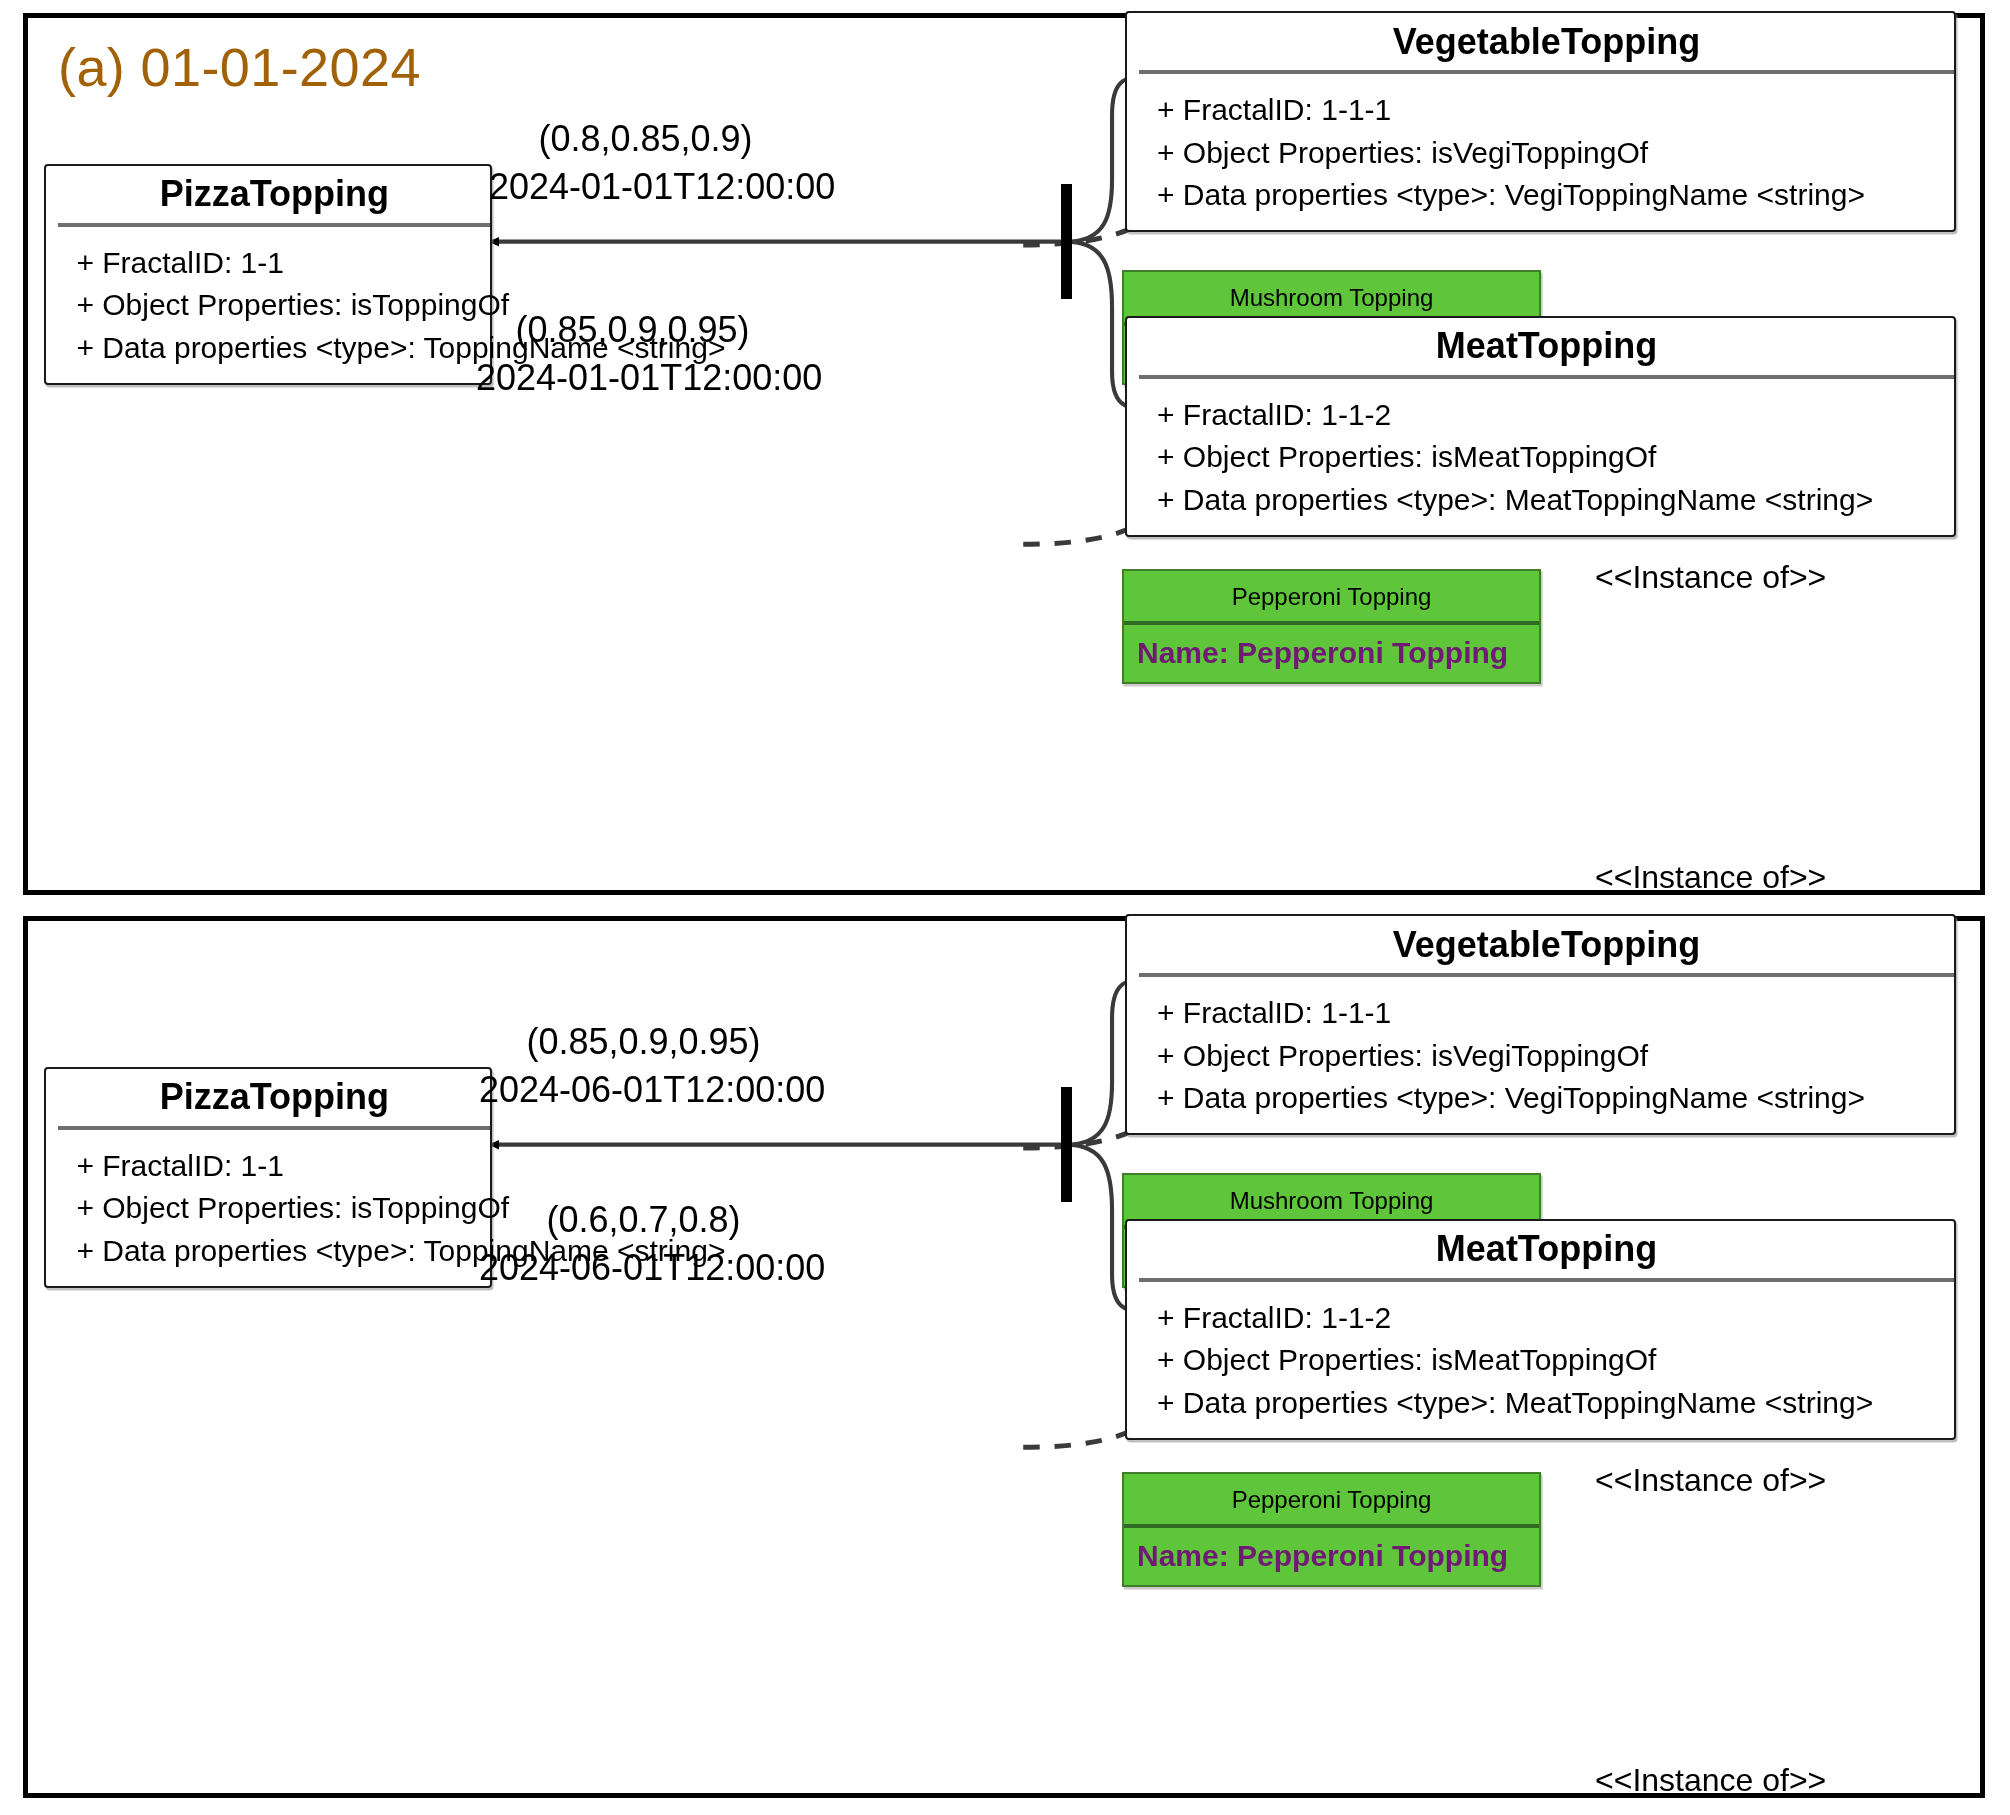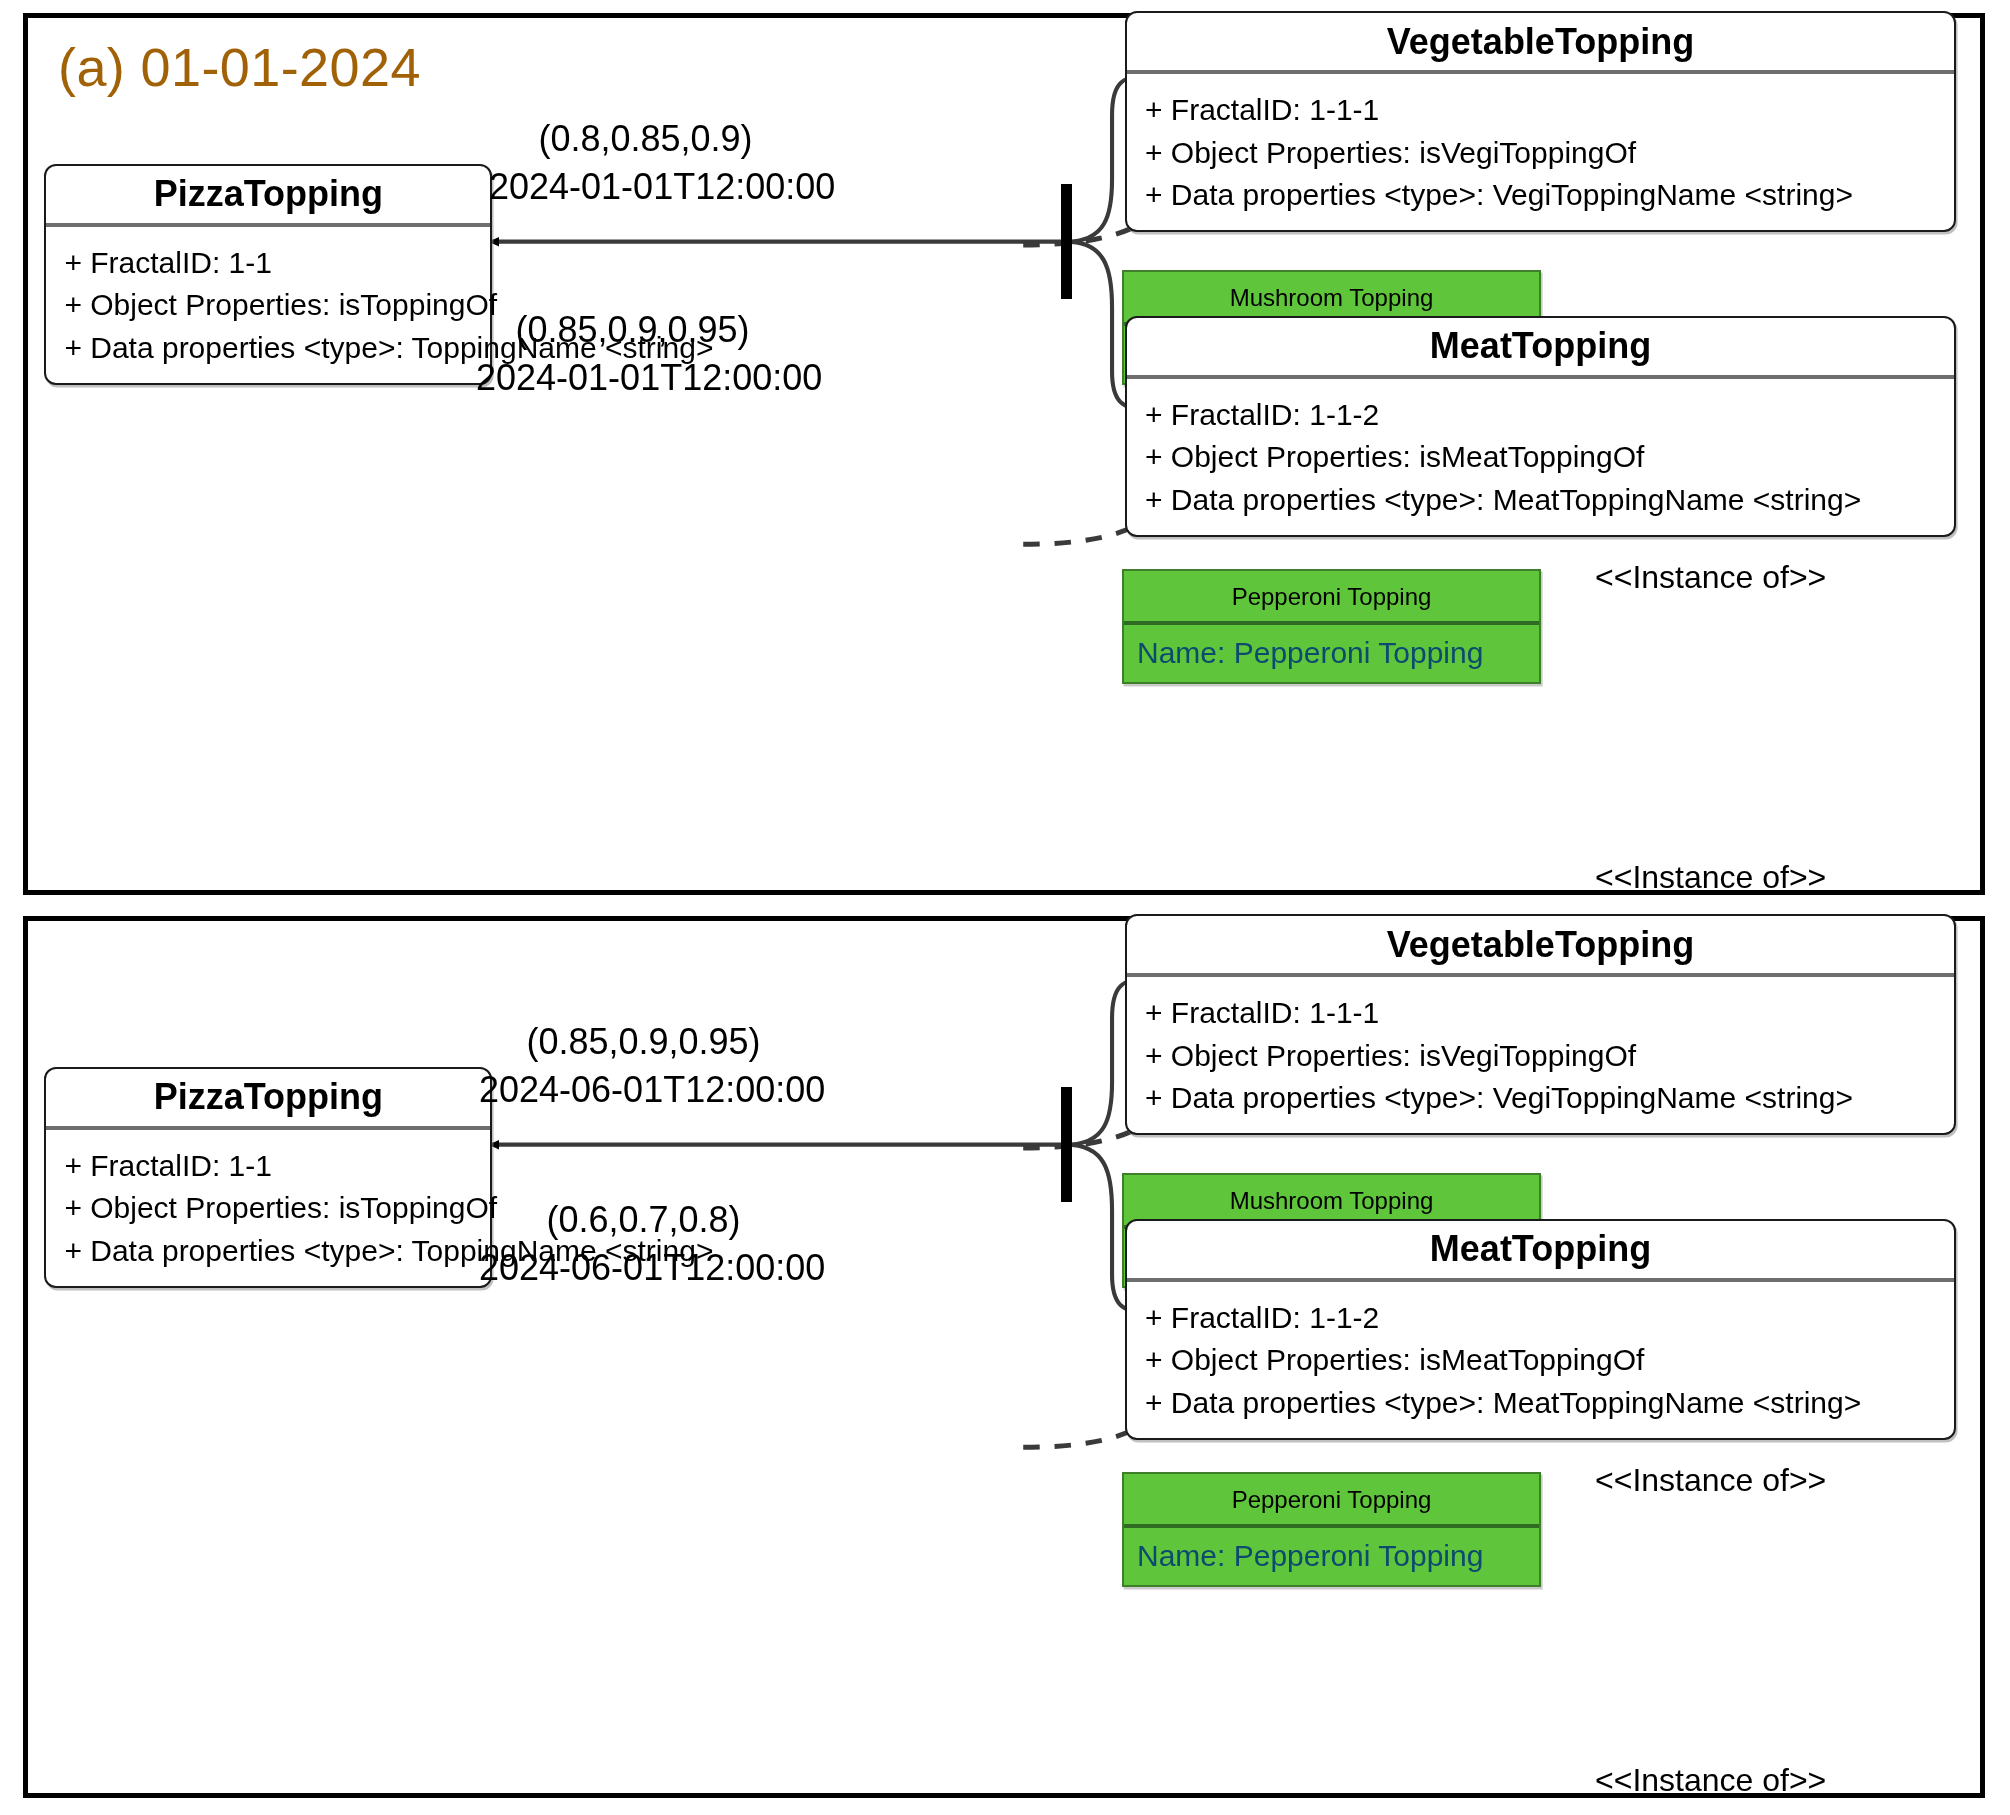--- a/index.html
+++ b/index.html
@@ -32,23 +32,24 @@
     color:#a16207;
     white-space:nowrap;
     letter-spacing:0.4px;
   }
 
   
   .uml-class{
     position:absolute;
     background:#ffffff;
     border:2.5px solid #1a1a1a;
-    border-radius:12px;
+    border-radius:4px;
     box-sizing:border-box;
     box-shadow:1.6px 2.5px 0px rgba(140,140,140,0.55);
+    padding-left:12px;
   }
   .uml-title{
     font-size:36px;
     font-weight:bold;
     text-align:center;
     color:#000;
     padding:8.2px 15px 6.6px 15px;
     line-height:1.12;
     white-space:nowrap;
   }
@@ -82,23 +83,24 @@
   .obj-head{
     font-size:24px;
     text-align:center;
     color:#000;
     padding:11.5px 8.2px 10px 8.2px;
     border-bottom:4.1px solid #2f6b22;
     white-space:nowrap;
   }
   .obj-row{
     font-size:30px;
-    color:#0c4a6e;
+    color:#701a75;
     padding:11.5px 11.5px 11.5px 13px;
     white-space:nowrap;
+    font-weight:bold;
   }
 
   
   .edge-label{
     position:absolute;
     font-size:36px;
     color:#000;
     text-align:center;
     line-height:1.32;
     white-space:nowrap;

